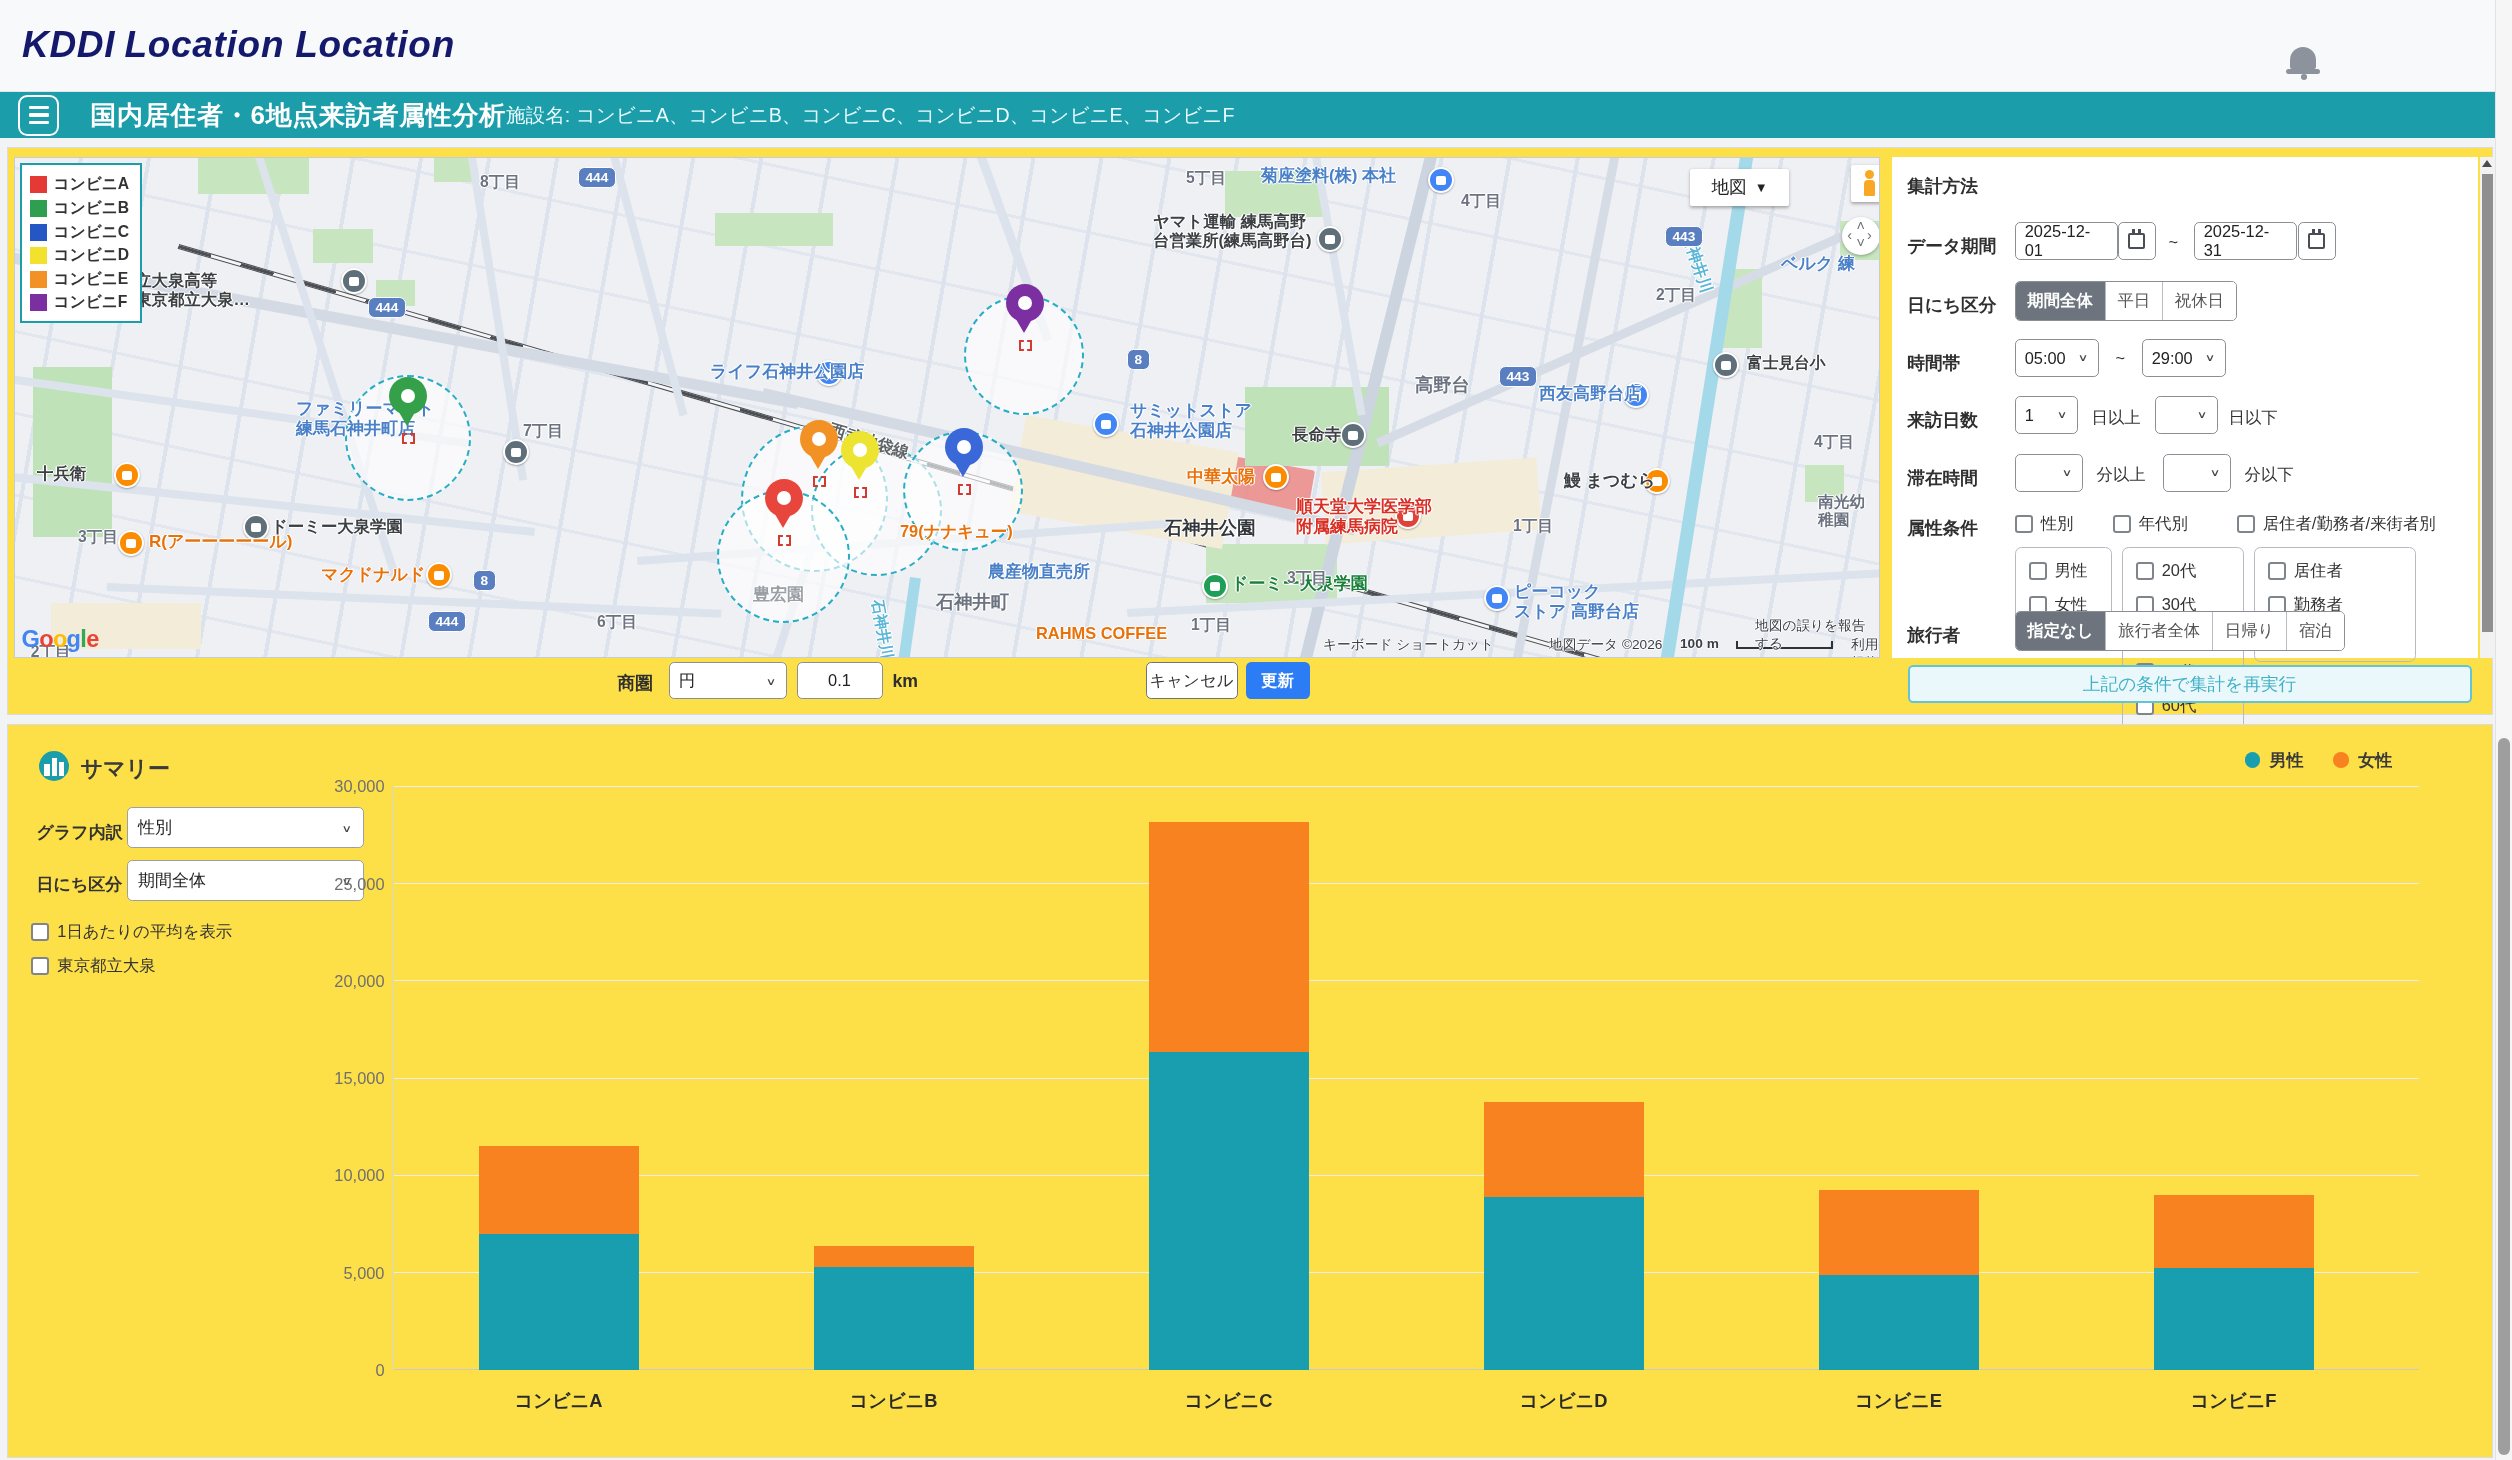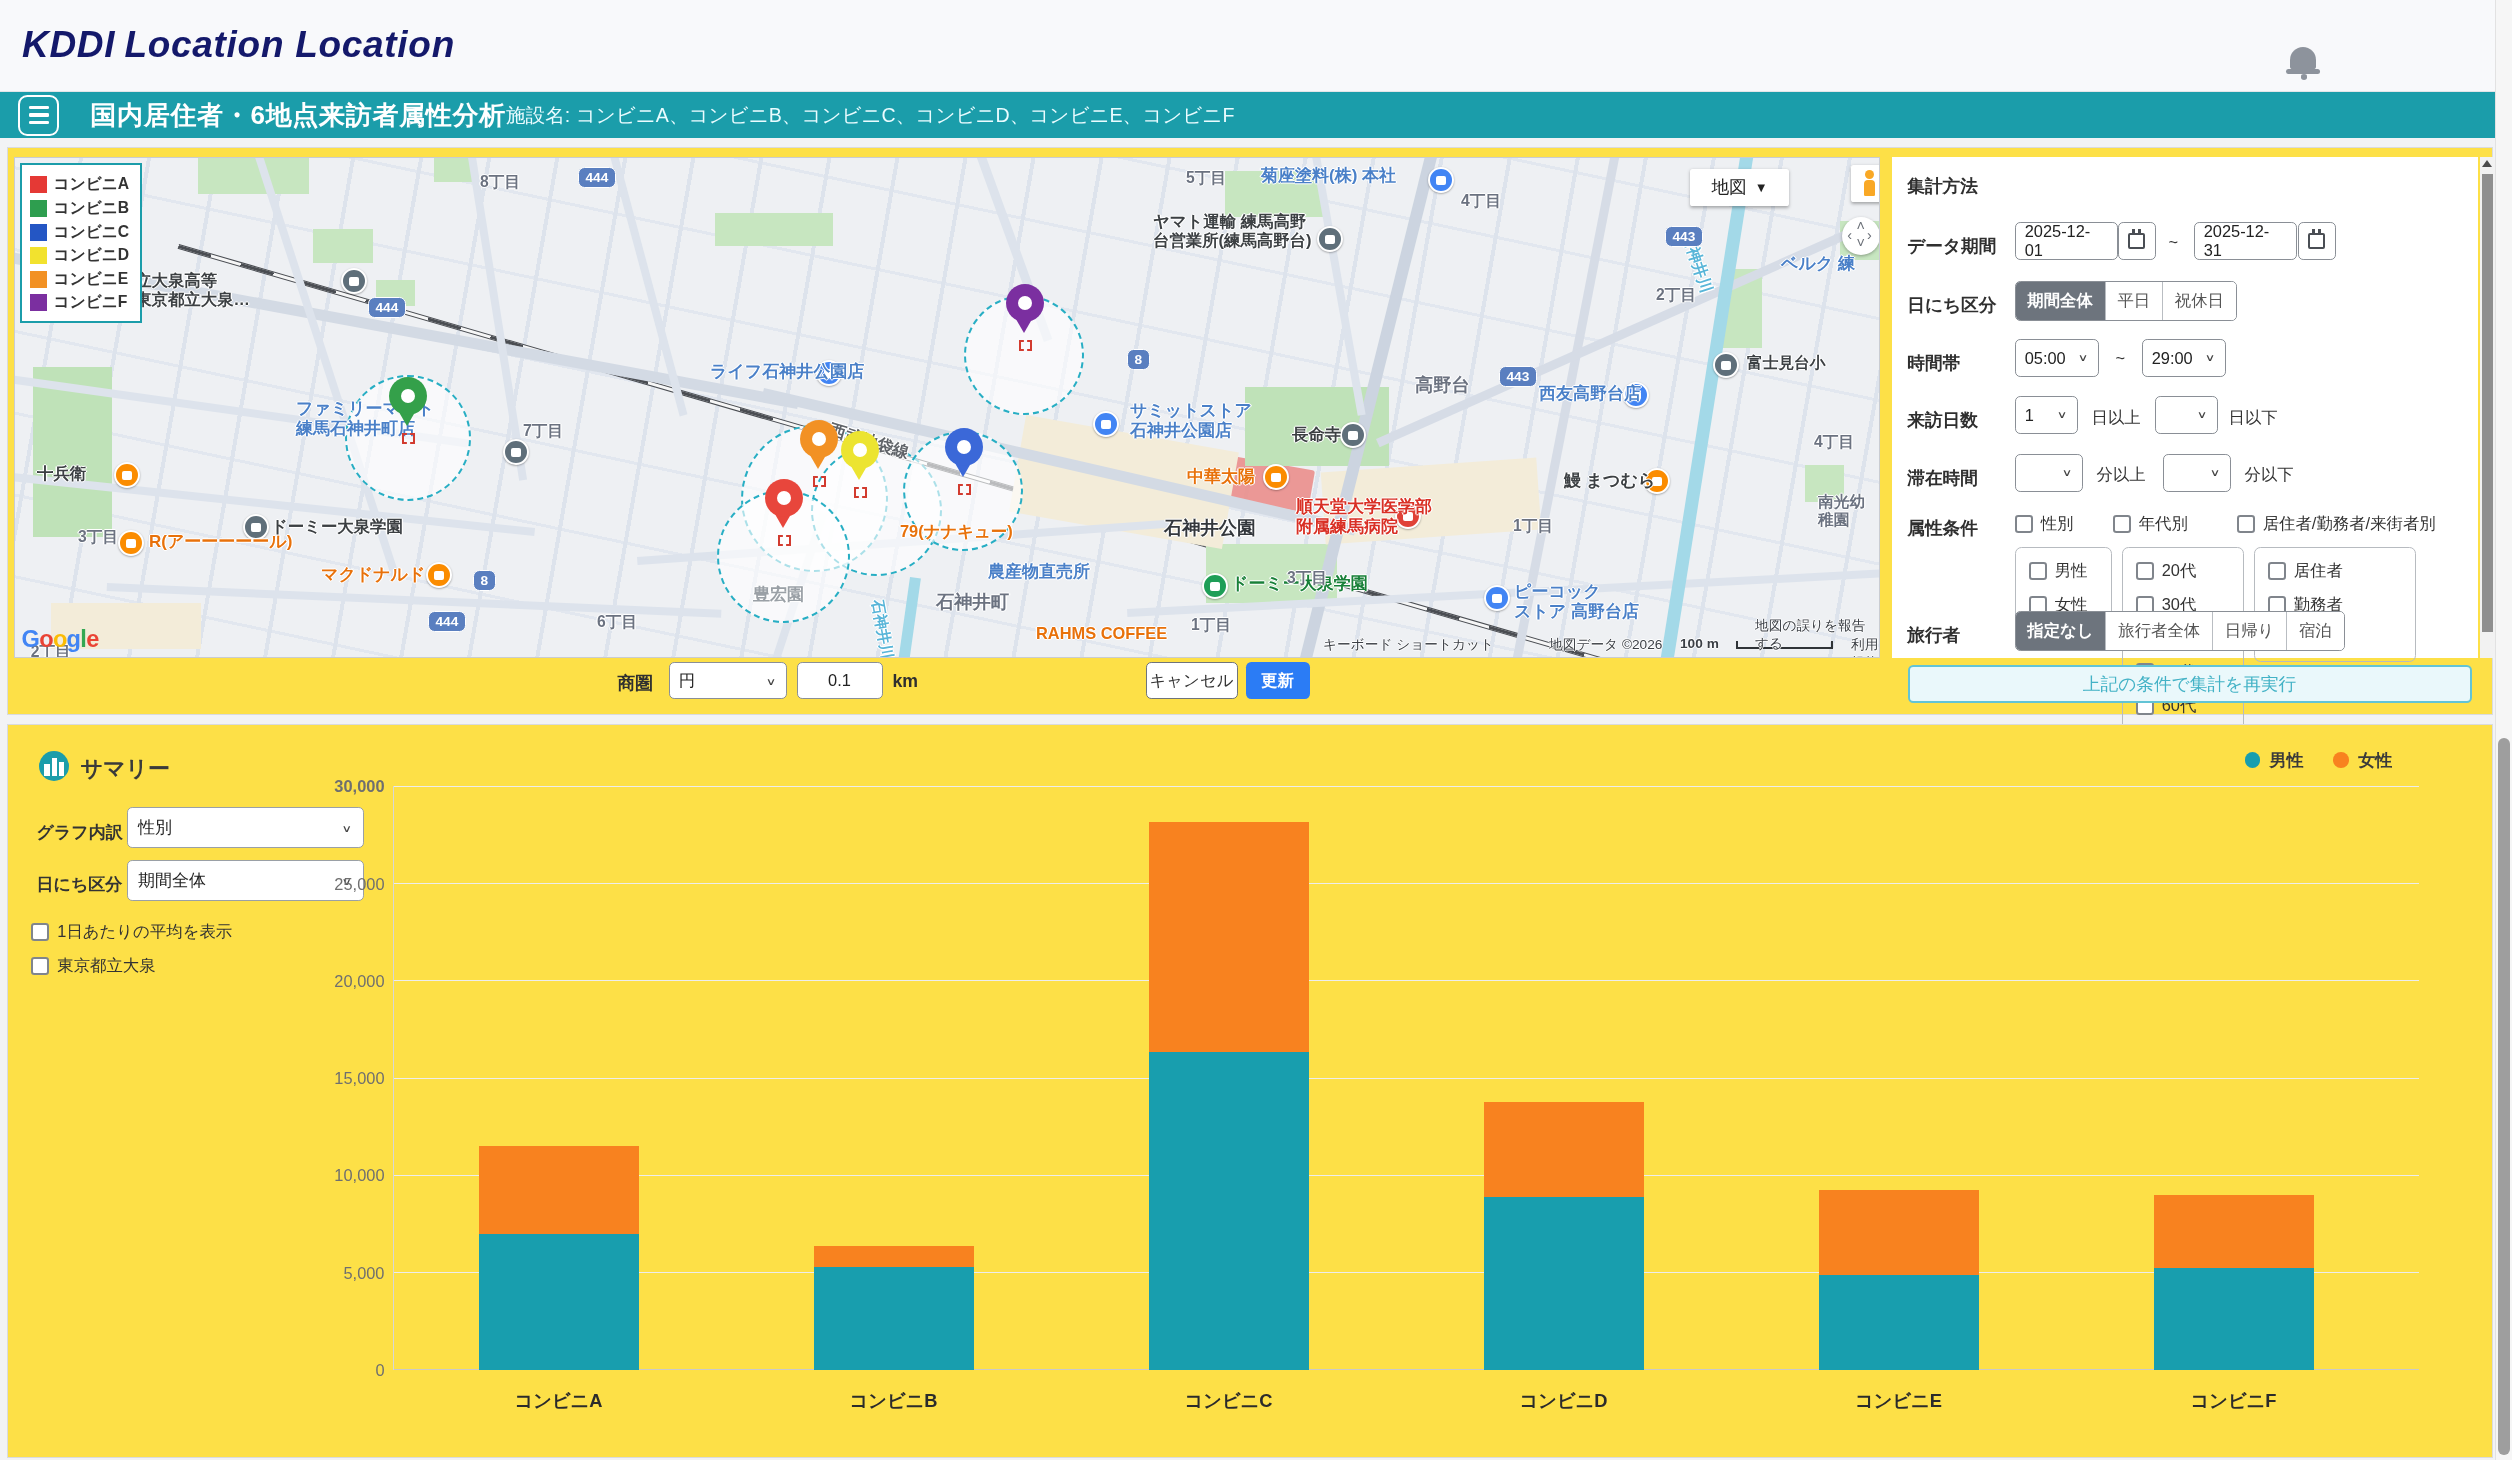--- a/index.html
+++ b/index.html
@@ -578,21 +578,21 @@
         <div class="ylab" style="left: 292px; top: 539px;">5,000</div>
         <div class="gridline" style="top: 450px;"></div>
         <div class="ylab" style="left: 292px; top: 441px;">10,000</div>
         <div class="gridline" style="top: 353px;"></div>
         <div class="ylab" style="left: 292px; top: 344px;">15,000</div>
         <div class="gridline" style="top: 255px;"></div>
         <div class="ylab" style="left: 292px; top: 247px;">20,000</div>
         <div class="gridline" style="top: 158px;"></div>
         <div class="ylab" style="left: 292px; top: 150px;">25,000</div>
         <div class="gridline" style="top: 61px;"></div>
-        <div class="ylab" style="left: 292px; top: 52px; font-weight: bold;">30,000</div>
+        <div class="ylab" style="left: 292px; top: 52px;">30,000</div>
         <div class="yaxis" style="top: 61px; height: 584px;"></div>
         <div class="bar-seg" style="left: 471px; top: 509px; width: 160px; height: 136px; background: rgb(24, 158, 174);"></div>
         <div class="bar-seg" style="left: 471px; top: 421px; width: 160px; height: 88px; background: rgb(248, 130, 31);"></div>
         <div class="xlab" style="left: 453px; top: 663px;">コンビニA</div>
         <div class="bar-seg" style="left: 806px; top: 542px; width: 160px; height: 103px; background: rgb(24, 158, 174);"></div>
         <div class="bar-seg" style="left: 806px; top: 521px; width: 160px; height: 21.4px; background: rgb(248, 130, 31);"></div>
         <div class="xlab" style="left: 788px; top: 663px;">コンビニB</div>
         <div class="bar-seg" style="left: 1141px; top: 326px; width: 160px; height: 319px; background: rgb(24, 158, 174);"></div>
         <div class="bar-seg" style="left: 1141px; top: 97px; width: 160px; height: 230px; background: rgb(248, 130, 31);"></div>
         <div class="xlab" style="left: 1123px; top: 663px;">コンビニC</div>

